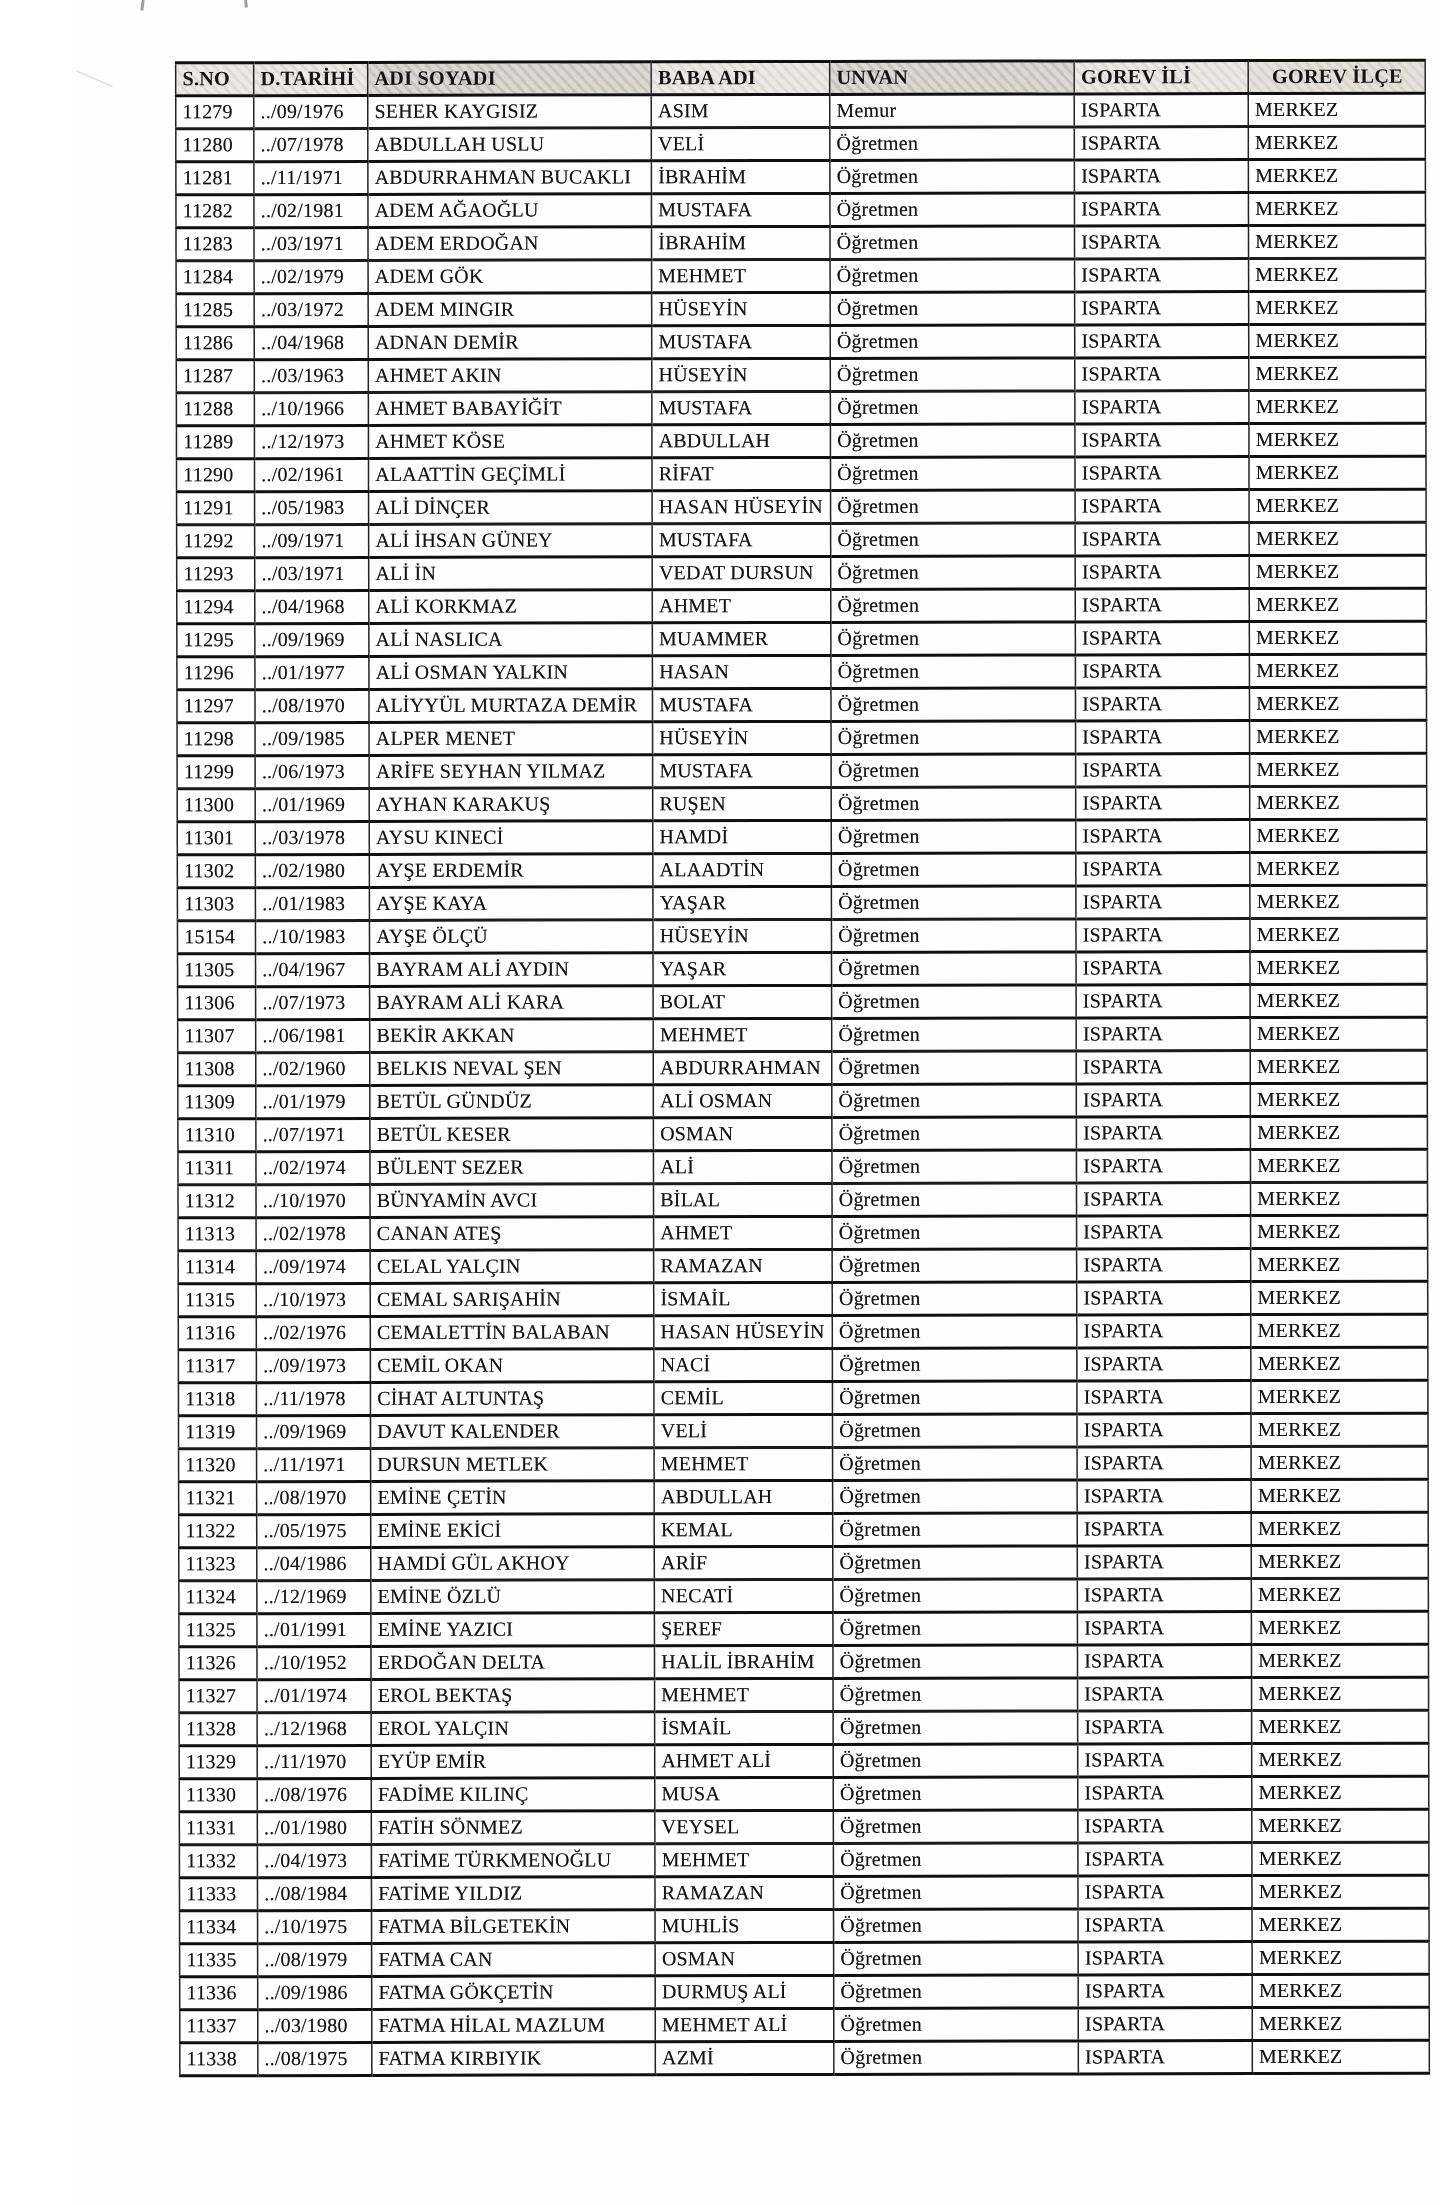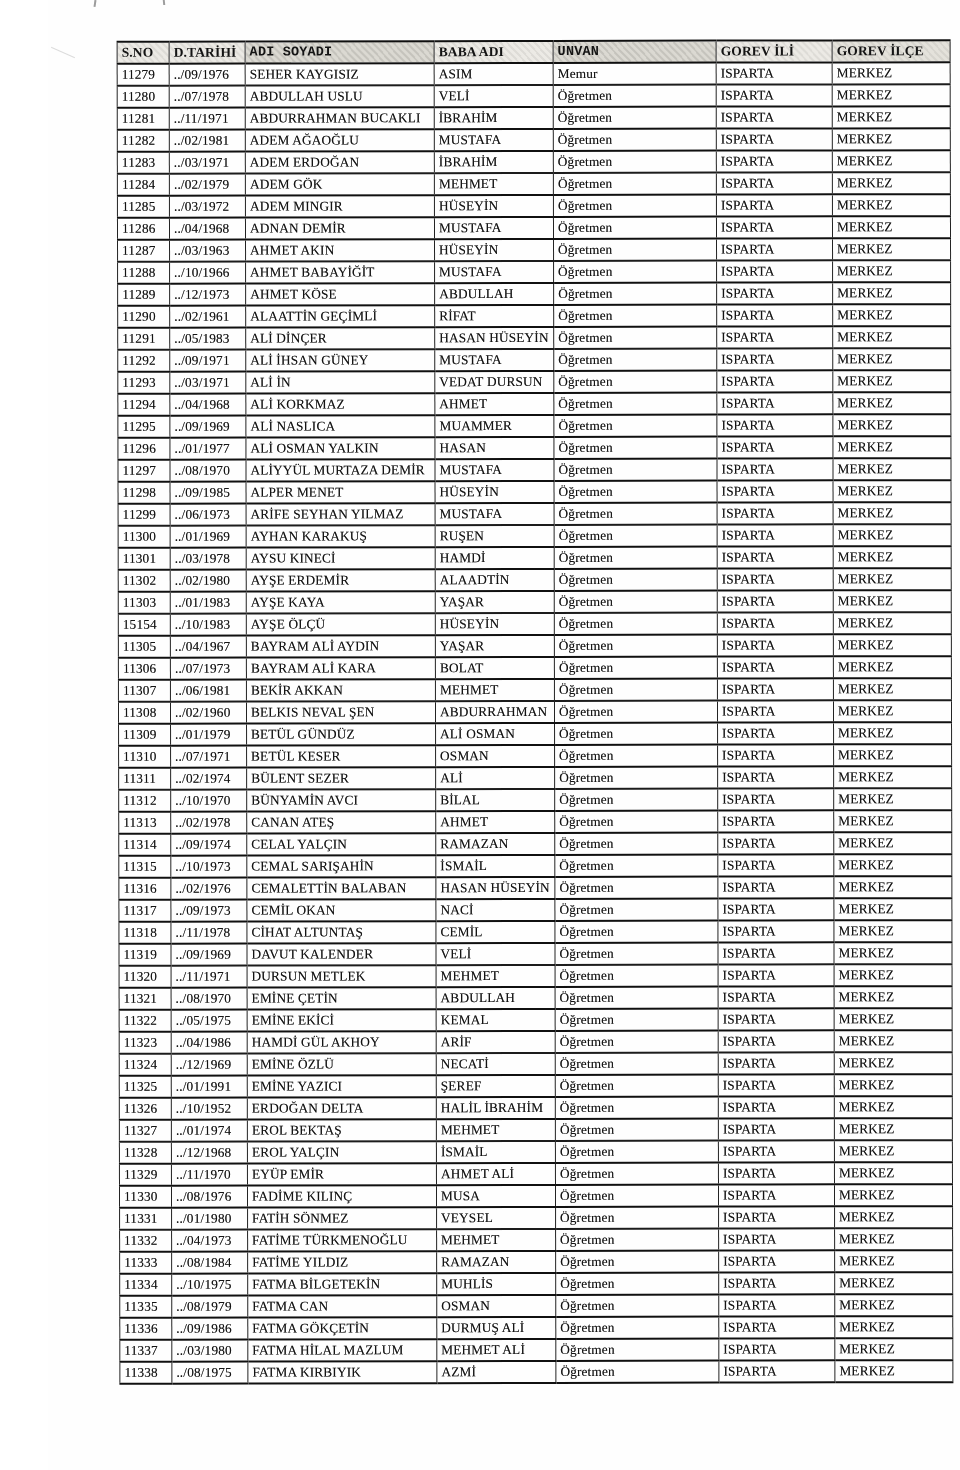--- a/index.html
+++ b/index.html
@@ -54,24 +54,24 @@
     font-weight: bold;
     font-size: 13.5px;
     background-color: #eceae5;
     background-image: repeating-linear-gradient(47deg,
       rgba(90,90,85,0.10) 0 2px, rgba(0,0,0,0) 2px 5px);
   }
   .doc-table th.col2, .doc-table th.col4 {
     background-color: #dbd9d2;
     background-image: repeating-linear-gradient(47deg,
       rgba(80,80,75,0.16) 0 2px, rgba(0,0,0,0) 2px 5px);
-    font-family: Liberation Mono, monospace;
   }
   .doc-table th.col6 {
     background-color: #e4e2db;
+    text-align: center;
   }
   
   .doc-table tbody tr:nth-child(3n) td { border-bottom-width: 2.6px; }
   .doc-table tbody tr:nth-child(4n+1) td { border-bottom-color: #1c1c1c; }
   .doc-table tbody tr:nth-child(5n+2) td { border-bottom-width: 1.9px; }
   .doc-table td { text-shadow: 0 0 0.4px rgba(20,20,20,0.55); }
 </style>
 </head>
 <body>
 

